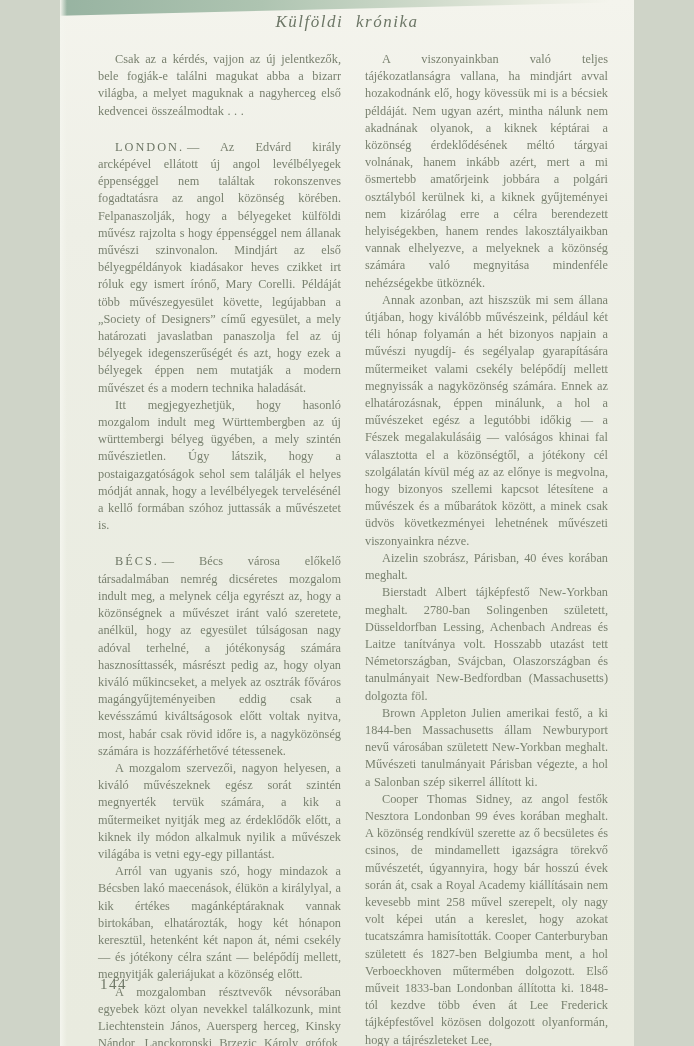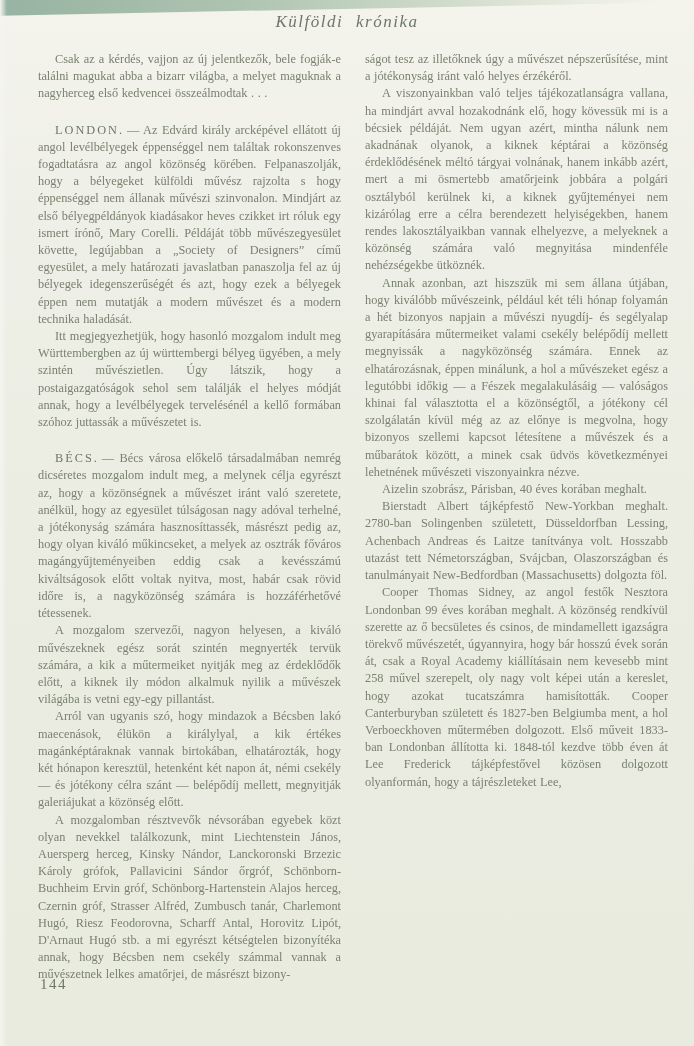--- a/index.html
+++ b/index.html
@@ -1,19 +1,19 @@
 <!DOCTYPE html>
 <html lang="hu"><head>
 <meta charset="utf-8">
 <title>Külföldi krónika</title>
 <style>
   html, body { margin: 0; padding: 0; background: #cfd4c8; }
   .page {
     position: relative;
-    width: 694px;
+    width: 574px;
     height: 1046px;
     margin: 0 auto;
     overflow: hidden;
     background: linear-gradient(180deg, #f4f4ed 0%, #eeefe6 22%, #eaece1 60%, #e9ebdf 100%);
     font-family: "Liberation Serif", "DejaVu Serif", serif;
     color: #79816f;
   }
   .edge-band {
     position: absolute;
     top: 0; left: 0;
@@ -89,24 +89,24 @@
       <p class="cont-gap"><span>Csak az a kérdés, vajjon az új jelentkezők, bele fogják-e találni magukat abba a bizarr világba, a melyet maguknak a nagyherceg első kedvencei összeálmodtak . . .</span></p>
       <p class="section"><span class="lead">LONDON.</span><span>— Az Edvárd király arcképével ellátott új angol levélbélyegek éppenséggel nem találtak rokonszenves fogadtatásra az angol közönség körében. Felpanaszolják, hogy a bélyegeket külföldi művész rajzolta s hogy éppenséggel nem állanak művészi szinvonalon. Mindjárt az első bélyegpéldányok kiadásakor heves czikket irt róluk egy ismert írónő, Mary Corelli. Példáját több művészegyesület követte, legújabban a „Society of Designers” című egyesület, a mely határozati javaslatban panaszolja fel az új bélyegek idegenszerűségét és azt, hogy ezek a bélyegek éppen nem mutatják a modern művészet és a modern technika haladását.</span></p>
       <p><span>Itt megjegyezhetjük, hogy hasonló mozgalom indult meg Württembergben az új württembergi bélyeg ügyében, a mely szintén művészietlen. Úgy látszik, hogy a postaigazgatóságok sehol sem találják el helyes módját annak, hogy a levélbélyegek tervelésénél a kellő formában szóhoz juttassák a művészetet is.</span></p>
       <p class="section"><span class="lead">BÉCS.</span><span>— Bécs városa előkelő társadalmában nemrég dicséretes mozgalom indult meg, a melynek célja egyrészt az, hogy a közönségnek a művészet iránt való szeretete, anélkül, hogy az egyesület túlságosan nagy adóval terhelné, a jótékonyság számára hasznosíttassék, másrészt pedig az, hogy olyan kiváló műkincseket, a melyek az osztrák főváros magángyűjteményeiben eddig csak a kevésszámú kiváltságosok előtt voltak nyitva, most, habár csak rövid időre is, a nagyközönség számára is hozzáférhetővé tétessenek.</span></p>
       <p><span>A mozgalom szervezői, nagyon helyesen, a kiváló művészeknek egész sorát szintén megnyerték tervük számára, a kik a műtermeiket nyitják meg az érdeklődők előtt, a kiknek ily módon alkalmuk nyilik a művészek világába is vetni egy-egy pillantást.</span></p>
       <p><span>Arról van ugyanis szó, hogy mindazok a Bécsben lakó maecenások, élükön a királylyal, a kik értékes magánképtáraknak vannak birtokában, elhatározták, hogy két hónapon keresztül, hetenként két napon át, némi csekély — és jótékony célra szánt — belépődíj mellett, megnyitják galeriájukat a közönség előtt.</span></p>
       <p><span>A mozgalomban résztvevők névsorában egyebek közt olyan nevekkel találkozunk, mint Liechtenstein János, Auersperg herceg, Kinsky Nándor, Lanckoronski Brzezic Károly grófok, Pallavicini Sándor őrgróf, Schönborn-Buchheim Ervin gróf, Schönborg-Hartenstein Alajos herceg, Czernin gróf, Strasser Alfréd, Zumbusch tanár, Charlemont Hugó, Riesz Feodorovna, Scharff Antal, Horovitz Lipót, D'Arnaut Hugó stb. a mi egyrészt kétségtelen bizonyítéka annak, hogy Bécsben nem csekély számmal vannak a művészetnek lelkes amatőrjei, de másrészt bizony-</span></p>
     </section>
 
     <section class="col">
-      <p class="no-indent"><span>ságot tesz az illetőknek úgy a művészet népszerűsítése, mint a jótékonyság iránt való helyes érzékéről.</span></p>
       <p><span>A viszonyainkban való teljes tájékozatlanságra vallana, ha mindjárt avval hozakodnánk elő, hogy kövessük mi is a bécsiek példáját. Nem ugyan azért, mintha nálunk nem akadnának olyanok, a kiknek képtárai a közönség érdeklődésének méltó tárgyai volnának, hanem inkább azért, mert a mi ösmertebb amatőrjeink jobbára a polgári osztályból kerülnek ki, a kiknek gyűjteményei nem kizárólag erre a célra berendezett helyiségekben, hanem rendes lakosztályaikban vannak elhelyezve, a melyeknek a közönség számára való megnyitása mindenféle nehézségekbe ütköznék.</span></p>
       <p><span>Annak azonban, azt hiszszük mi sem állana útjában, hogy kiválóbb művészeink, például két téli hónap folyamán a hét bizonyos napjain a művészi nyugdíj- és segélyalap gyarapítására műtermeiket valami csekély belépődíj mellett megnyissák a nagyközönség számára. Ennek az elhatározásnak, éppen minálunk, a hol a művészeket egész a legutóbbi időkig — a Fészek megalakulásáig — valóságos khinai fal választotta el a közönségtől, a jótékony cél szolgálatán kívül még az az előnye is megvolna, hogy bizonyos szellemi kapcsot létesítene a művészek és a műbarátok között, a minek csak üdvös következményei lehetnének művészeti viszonyainkra nézve.</span></p>
       <p><span>Aizelin szobrász, Párisban, 40 éves korában meghalt.</span></p>
       <p><span>Bierstadt Albert tájképfestő New-Yorkban meghalt. 2780-ban Solingenben született, Düsseldorfban Lessing, Achenbach Andreas és Laitze tanítványa volt. Hosszabb utazást tett Németországban, Svájcban, Olaszországban és tanulmányait New-Bedfordban (Massachusetts) dolgozta föl.</span></p>
+      <p><span>Brown Appleton Julien amerikai festő, a ki 1844-ben Massachusetts állam Newburyport nevű városában született New-Yorkban meghalt. Művészeti tanulmányait Párisban végezte, a hol a Salonban szép sikerrel állított ki.</span></p>
       <p><span>Cooper Thomas Sidney, az angol festők Nesztora Londonban 99 éves korában meghalt. A közönség rendkívül szerette az ő becsületes és csinos, de mindamellett igazságra törekvő művészetét, úgyannyira, hogy bár hosszú évek során át, csak a Royal Academy kiállításain nem kevesebb mint 258 művel szerepelt, oly nagy volt képei után a kereslet, hogy azokat tucatszámra hamisították. Cooper Canterburyban született és 1827-ben Belgiumba ment, a hol Verboeckhoven műtermében dolgozott. Első műveit 1833-ban Londonban állította ki. 1848-tól kezdve több éven át Lee Frederick tájképfestővel közösen dolgozott olyanformán, hogy a tájrészleteket Lee,</span></p>
     </section>
 
   </main>
 
   <span class="page-number">144</span>
 </div>
 
 </body></html>

